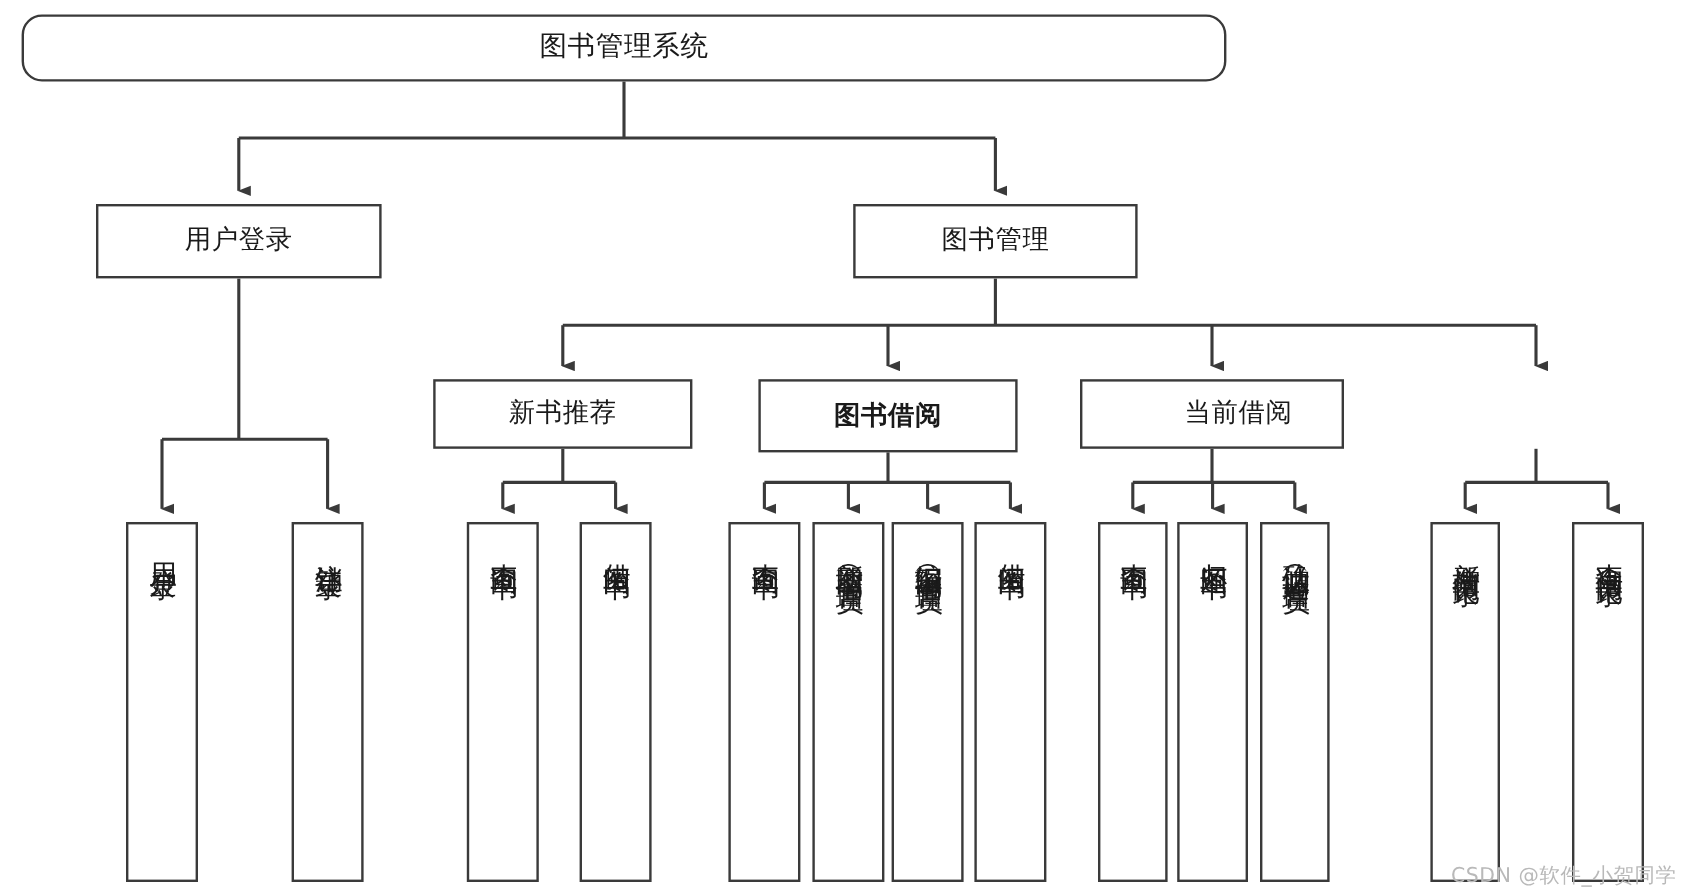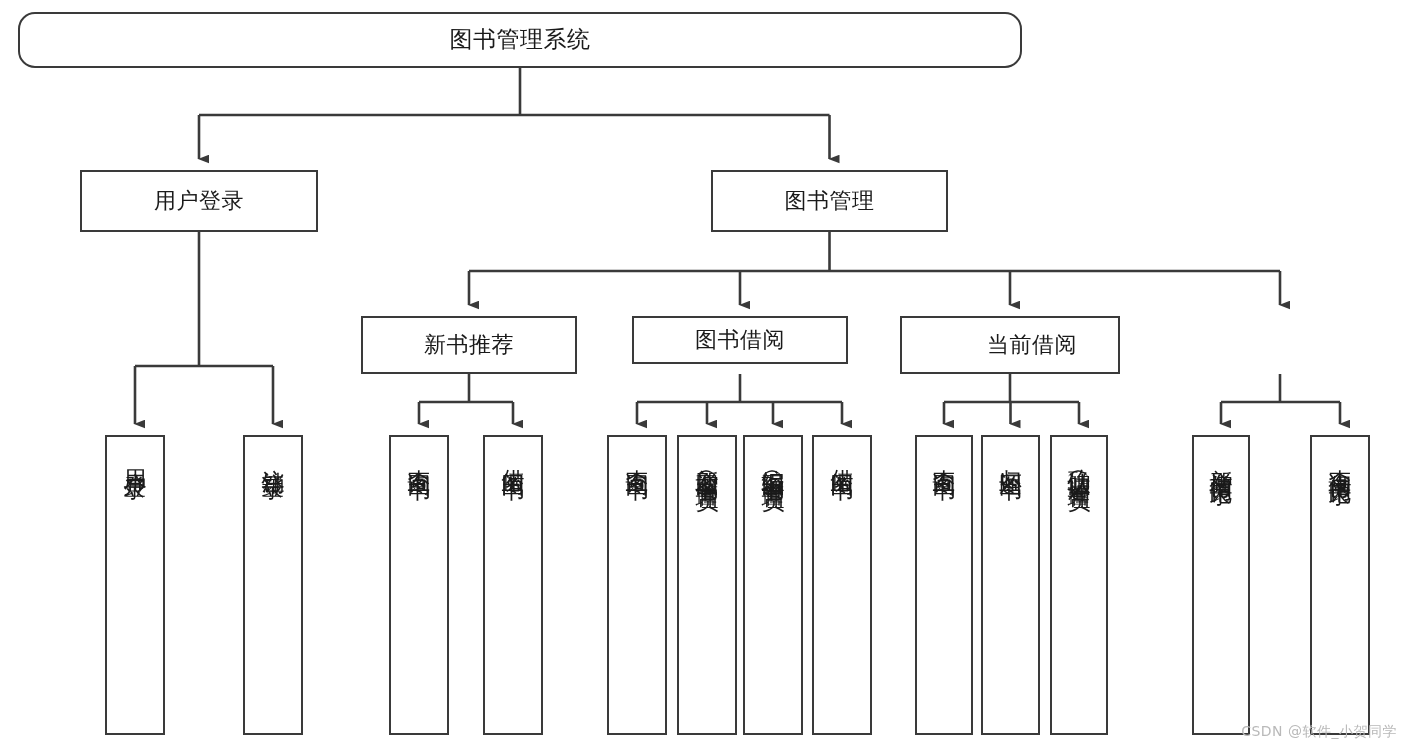--- a/index.html
+++ b/index.html
@@ -58,21 +58,21 @@
     text-orientation: upright;
     font-size: 23px;
     letter-spacing: 3px;
     line-height: 1.0;
     white-space: nowrap;
   }
   #watermark {
     position: absolute;
     right: 8px;
     bottom: 6px;
-    font-size: 14px;
+    font-size: 17px;
     color: #b9b9b9;
     letter-spacing: 0.5px;
     white-space: nowrap;
     user-select: none;
     pointer-events: none;
   }
 </style>
 </head>
 <body>
 
@@ -128,21 +128,21 @@
   <div class="node horiz" style="left: 80px; top: 170px; width: 238px; height: 62px; border-color: rgb(58, 58, 58); background: rgb(255, 255, 255); color: rgb(26, 26, 26);">
     <span class="node-label">用户登录</span>
   </div>
   <div class="node horiz" style="left: 361px; top: 316px; width: 216px; height: 58px; border-color: rgb(58, 58, 58); background: rgb(255, 255, 255); color: rgb(26, 26, 26);">
     <span class="node-label">新书推荐</span>
   </div>
 
   <div class="node horiz" style="left: 711px; top: 170px; width: 237px; height: 62px; border-color: rgb(58, 58, 58); background: rgb(255, 255, 255); color: rgb(26, 26, 26);">
     <span class="node-label">图书管理</span>
   </div>
-  <div class="node horiz" style="left: 632px; top: 316px; width: 216px; height: 48px; border-color: rgb(58, 58, 58); background: rgb(255, 255, 255); color: rgb(26, 26, 26);">
+  <div class="node horiz" style="left: 632px; top: 316px; width: 216px; height: 61px; border-color: rgb(58, 58, 58); background: rgb(255, 255, 255); color: rgb(26, 26, 26); font-weight: bold;">
     <span class="node-label">图书借阅</span>
   </div>
   <div class="node horiz" style="left: 900px; top: 316px; width: 220px; height: 58px; border-color: rgb(58, 58, 58); background: rgb(255, 255, 255); color: rgb(26, 26, 26); padding-left: 44px;">
     <span class="node-label">当前借阅</span>
   </div>
 
   <div class="node vert" style="left: 105px; top: 435px; width: 60px; height: 300px; border-color: rgb(58, 58, 58); background: rgb(255, 255, 255); color: rgb(26, 26, 26);">
     <span class="node-label">用户登录</span>
   </div>
   <div class="node vert" style="left: 243px; top: 435px; width: 60px; height: 300px; border-color: rgb(58, 58, 58); background: rgb(255, 255, 255); color: rgb(26, 26, 26);">

